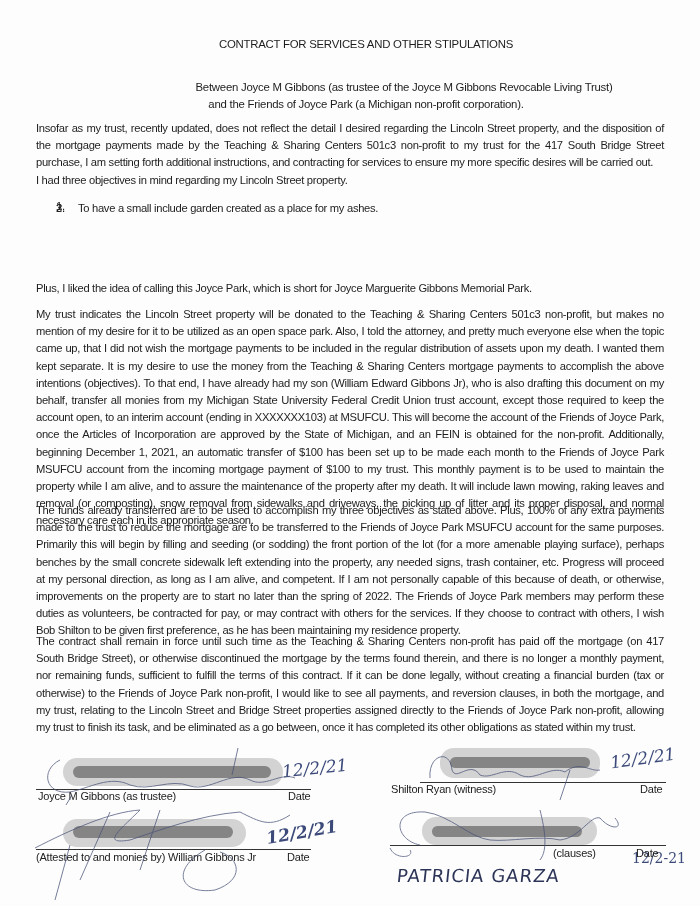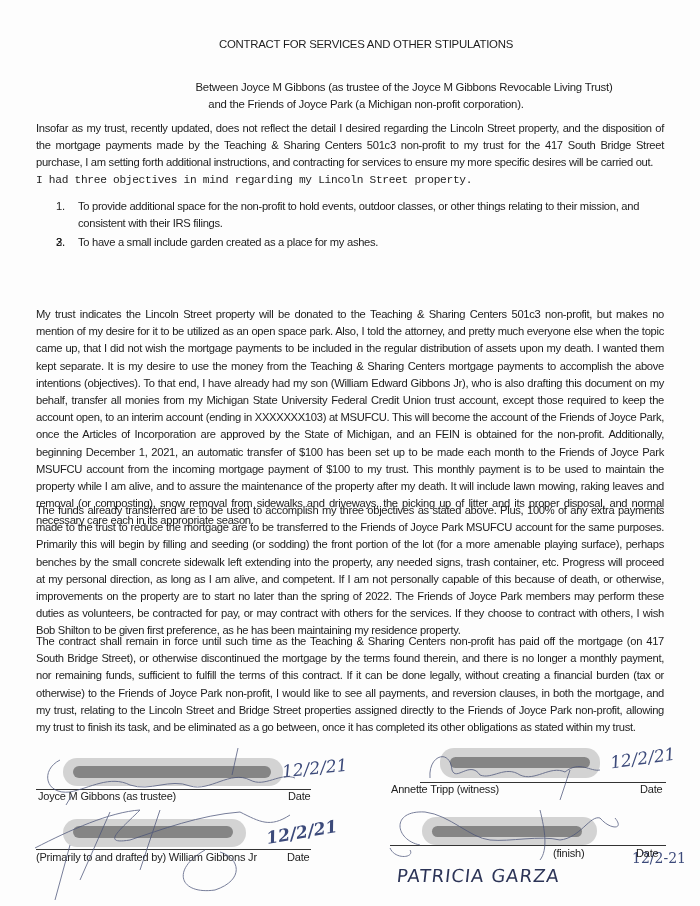--- a/index.html
+++ b/index.html
@@ -12,21 +12,21 @@
   .header { position: absolute; left: 16px; width: 700px; text-align: center; font-size: 11.4px; letter-spacing: -0.25px; }
   .h1 { top: 38px; }
   .h2 { top: 55px; }
   .h3 { top: 81px; padding-left: 38px; }
   .h4 { top: 98px; }
   .body-text {
     position: absolute; left: 36px; width: 628px;
     font-size: 11.2px; line-height: 17.2px; letter-spacing: -0.3px;
     text-align: justify;
   }
-  .p-left { text-align: left; font-family: Liberation Mono, monospace; }
+  .p-left { text-align: left; }
   .list { position: absolute; left: 36px; width: 628px; font-size: 11.2px; line-height: 17.2px; letter-spacing: -0.3px; margin: 0; padding: 0; list-style: none; }
   .list li { position: relative; padding-left: 42px; margin: 0 0 2px 0; }
   .list .num { position: absolute; left: 20px; top: 0; }
 
   .sig-line { position: absolute; height: 1px; background: #333; }
   .sig-label { position: absolute; font-size: 11px; letter-spacing: -0.2px; color: #222; }
   .redact-outer { position: absolute; background: #cfcfcf; border-radius: 14px; opacity: 0.92; }
   .redact-inner { position: absolute; background: #858585; border-radius: 7px; }
   .hand { position: absolute; font-family: "DejaVu Serif", serif; font-style: italic; color: #3c4a7a; font-size: 14px; }
   .print-name { position: absolute; font-family: "DejaVu Sans", sans-serif; color: #2c3457; font-size: 18px; letter-spacing: 1px; transform: skewX(-6deg); }
@@ -40,68 +40,68 @@
   <div class="header h1">CONTRACT FOR SERVICES AND OTHER STIPULATIONS</div>
   <div class="header h3">Between Joyce M Gibbons (as trustee of the Joyce M Gibbons Revocable Living Trust)</div>
   <div class="header h4">and the Friends of Joyce Park (a Michigan non-profit corporation).</div>
 
   <div class="body-text" style="top:120px;">Insofar as my trust, recently updated, does not reflect the detail I desired regarding the Lincoln Street property, and the disposition of the mortgage payments made by the Teaching &amp; Sharing Centers 501c3 non-profit to my trust for the 417 South Bridge Street purchase, I am setting forth additional instructions, and contracting for services to ensure my more specific desires will be carried out.</div>
   <div class="body-text p-left" style="top:172px;">I had three objectives in mind regarding my Lincoln Street property.</div>
 
   <ul class="list" style="top:198px;">
     <li>
       <span class="num">1.</span>
-      <span>To provide additional space for the non-profit to hold events, outdoor classes, or other things relating to their mission, and consistent with their IRS filings.</span>
     </li>
     <li>
       <span class="num">2.</span>
     </li>
     <li>
       <span class="num">3.</span>
       <span>To have a small include garden created as a place for my ashes.</span>
     </li>
   </ul>
 
+  <div class="body-text p-left" style="top:280px;">Plus, I liked the idea of calling this Joyce Park, which is short for Joyce Marguerite Gibbons Memorial Park.</div>
   <div class="body-text" style="top:306px;">My trust indicates the Lincoln Street property will be donated to the Teaching &amp; Sharing Centers 501c3 non-profit, but makes no mention of my desire for it to be utilized as an open space park. Also, I told the attorney, and pretty much everyone else when the topic came up, that I did not wish the mortgage payments to be included in the regular distribution of assets upon my death. I wanted them kept separate. It is my desire to use the money from the Teaching &amp; Sharing Centers mortgage payments to accomplish the above intentions (objectives). To that end, I have already had my son (William Edward Gibbons Jr), who is also drafting this document on my behalf, transfer all monies from my Michigan State University Federal Credit Union trust account, except those required to keep the account open, to an interim account (ending in XXXXXXX103) at MSUFCU. This will become the account of the Friends of Joyce Park, once the Articles of Incorporation are approved by the State of Michigan, and an FEIN is obtained for the non-profit. Additionally, beginning December 1, 2021, an automatic transfer of $100 has been set up to be made each month to the Friends of Joyce Park MSUFCU account from the incoming mortgage payment of $100 to my trust. This monthly payment is to be used to maintain the property while I am alive, and to assure the maintenance of the property after my death. It will include lawn mowing, raking leaves and removal (or composting), snow removal from sidewalks and driveways, the picking up of litter and its proper disposal, and normal necessary care each in its appropriate season.</div>
   <div class="body-text" style="top:502px;">The funds already transferred are to be used to accomplish my three objectives as stated above. Plus, 100% of any extra payments made to the trust to reduce the mortgage are to be transferred to the Friends of Joyce Park MSUFCU account for the same purposes. Primarily this will begin by filling and seeding (or sodding) the front portion of the lot (for a more amenable playing surface), perhaps benches by the small concrete sidewalk left extending into the property, any needed signs, trash container, etc. Progress will proceed at my personal direction, as long as I am alive, and competent. If I am not personally capable of this because of death, or otherwise, improvements on the property are to start no later than the spring of 2022. The Friends of Joyce Park members may perform these duties as volunteers, be contracted for pay, or may contract with others for the services. If they choose to contract with others, I wish Bob Shilton to be given first preference, as he has been maintaining my residence property.</div>
   <div class="body-text" style="top:633px;">The contract shall remain in force until such time as the Teaching &amp; Sharing Centers non-profit has paid off the mortgage (on 417 South Bridge Street), or otherwise discontinued the mortgage by the terms found therein, and there is no longer a monthly payment, nor remaining funds, sufficient to fulfill the terms of this contract. If it can be done legally, without creating a financial burden (tax or otherwise) to the Friends of Joyce Park non-profit, I would like to see all payments, and reversion clauses, in both the mortgage, and my trust, relating to the Lincoln Street and Bridge Street properties assigned directly to the Friends of Joyce Park non-profit, allowing my trust to finish its task, and be eliminated as a go between, once it has completed its other obligations as stated within my trust.</div>
 
   <div>
     <div class="sig-line" style="left:36px; top:789px; width:275px;"></div>
     <div class="redact-outer" style="left:63px; top:758px; width:220px; height:28px;"></div>
     <div class="redact-inner" style="left:73px; top:766px; width:198px; height:12px;"></div>
     <div class="hand" style="left:282px; top:758px; font-size:17px; transform:rotate(-6deg);">12/2/21</div>
     <div class="sig-label" style="left:38px; top:790px;text-align:center;">Joyce M Gibbons (as trustee)</div>
     <div class="sig-label" style="left:288px; top:790px;">Date</div>
   </div>
 
   <div>
     <div class="sig-line" style="left:420px; top:782px; width:246px;"></div>
     <div class="redact-outer" style="left:440px; top:748px; width:160px; height:30px;"></div>
     <div class="redact-inner" style="left:450px; top:757px; width:140px; height:11px;"></div>
     <div class="hand" style="left:610px; top:748px; font-size:17px; transform:rotate(-8deg);">12/2/21</div>
-    <div class="sig-label" style="left:391px; top:783px;">Annette Tripp (witness)</div>
+    <div class="sig-label" style="left:391px; top:783px;">Shilton Ryan (witness)</div>
     <div class="sig-label" style="left:640px; top:783px;">Date</div>
   </div>
 
   <div>
     <div class="sig-line" style="left:36px; top:849px; width:275px;"></div>
     <div class="redact-outer" style="left:63px; top:819px; width:183px; height:28px;"></div>
     <div class="redact-inner" style="left:73px; top:826px; width:160px; height:12px;"></div>
     <div class="hand" style="left:266px; top:822px; font-size:17px; transform:rotate(-10deg); font-weight:bold;">12/2/21</div>
-    <div class="sig-label" style="left:36px; top:851px;">(Primarily to and drafted by) William Gibbons Jr</div>
+    <div class="sig-label" style="left:36px; top:851px;">(Attested to and monies by) William Gibbons Jr</div>
     <div class="sig-label" style="left:287px; top:851px;">Date</div>
   </div>
 
   <div>
     <div class="sig-line" style="left:390px; top:845px; width:276px;"></div>
     <div class="redact-outer" style="left:422px; top:817px; width:175px; height:28px;"></div>
     <div class="redact-inner" style="left:432px; top:826px; width:150px; height:11px;"></div>
     <div class="hand" style="left:632px; top:850px; font-size:14px; font-style:normal;">12/2-21</div>
-    <div class="sig-label" style="left:553px; top:847px;">(finish)</div>
+    <div class="sig-label" style="left:553px; top:847px;">(clauses)</div>
     <div class="sig-label" style="left:636px; top:847px;">Date</div>
     <div class="print-name" style="left:397px; top:865px;">PATRICIA GARZA</div>
   </div>
 
   <svg class="scribble" width="700" height="906">
     <g fill="none" stroke="#4a5378" stroke-width="1" opacity="0.75">
 
       <path d="M60,760 C40,770 45,795 70,792 C90,788 110,775 130,785 C150,792 170,778 190,786 C210,792 230,770 250,780 C265,788 280,772 295,778"></path>
       <path d="M238,748 L232,775"></path>
       <path d="M72,795 L66,805"></path>

